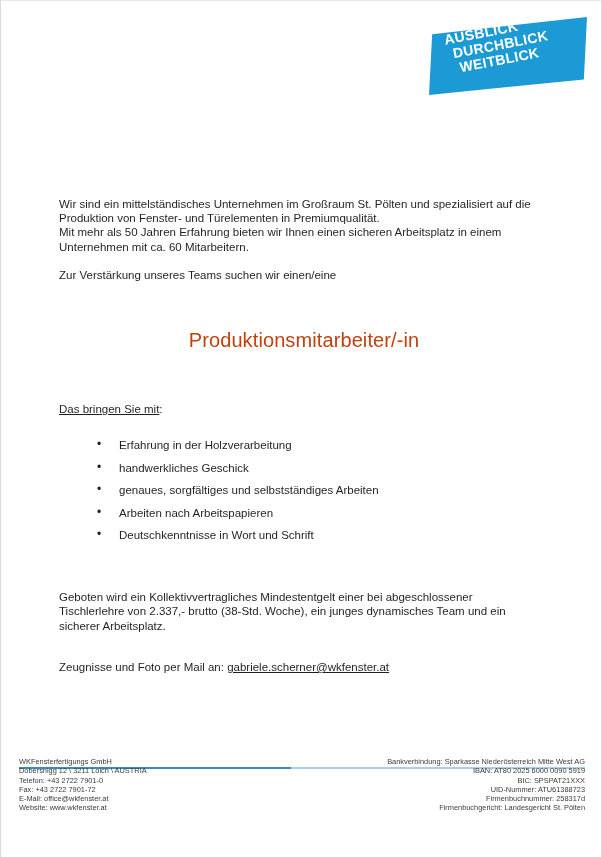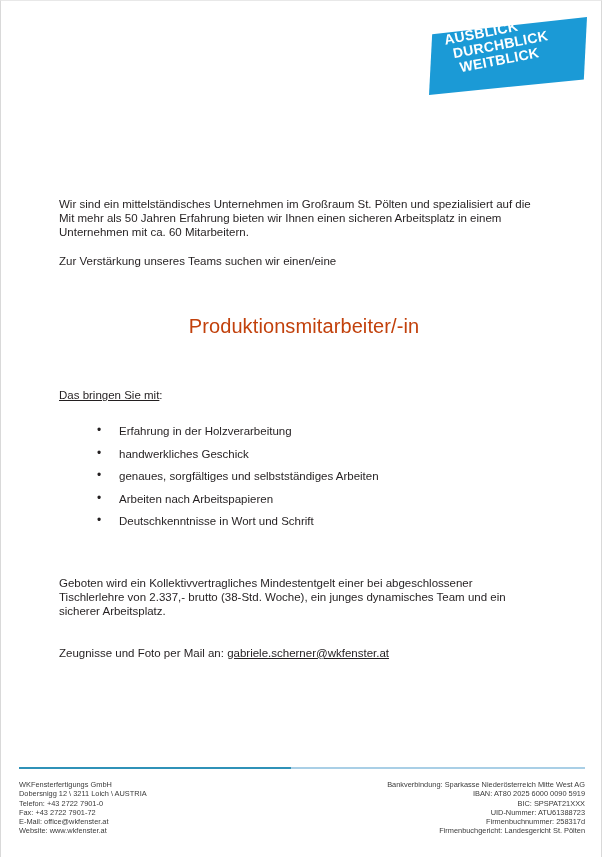--- a/index.html
+++ b/index.html
@@ -162,21 +162,21 @@
     left: 272px;
     top: 0;
     width: 294px;
     height: 2px;
     background: #a9cfe6;
   }
 
   .footer {
     position: absolute;
     left: 18px;
-    top: 779px;
+    top: 756px;
     width: 566px;
     display: flex;
     justify-content: space-between;
     font-size: 7.4px;
     line-height: 9.3px;
     color: #3a3a3a;
   }
   .footer-col-left { text-align: left; }
   .footer-col-right { text-align: right; }
   .footer div { white-space: nowrap; }
@@ -197,20 +197,21 @@
         <div>WEITBLICK</div>
       </div>
     </div>
 
   </div>
 
   <div class="content">
 
     <div class="para">
       <div>Wir sind ein mittelständisches Unternehmen im Großraum St. Pölten und spezialisiert auf die</div>
+      <div>Produktion von Fenster- und Türelementen in Premiumqualität.</div>
       <div>Mit mehr als 50 Jahren Erfahrung bieten wir Ihnen einen sicheren Arbeitsplatz in einem</div>
       <div>Unternehmen mit ca. 60 Mitarbeitern.</div>
     </div>
 
     <div class="para spaced">Zur Verstärkung unseres Teams suchen wir einen/eine</div>
 
     <div class="job-title">Produktionsmitarbeiter/-in</div>
 
     <div class="section-label"><span class="u">Das bringen Sie mit</span><span>:</span></div>
 

